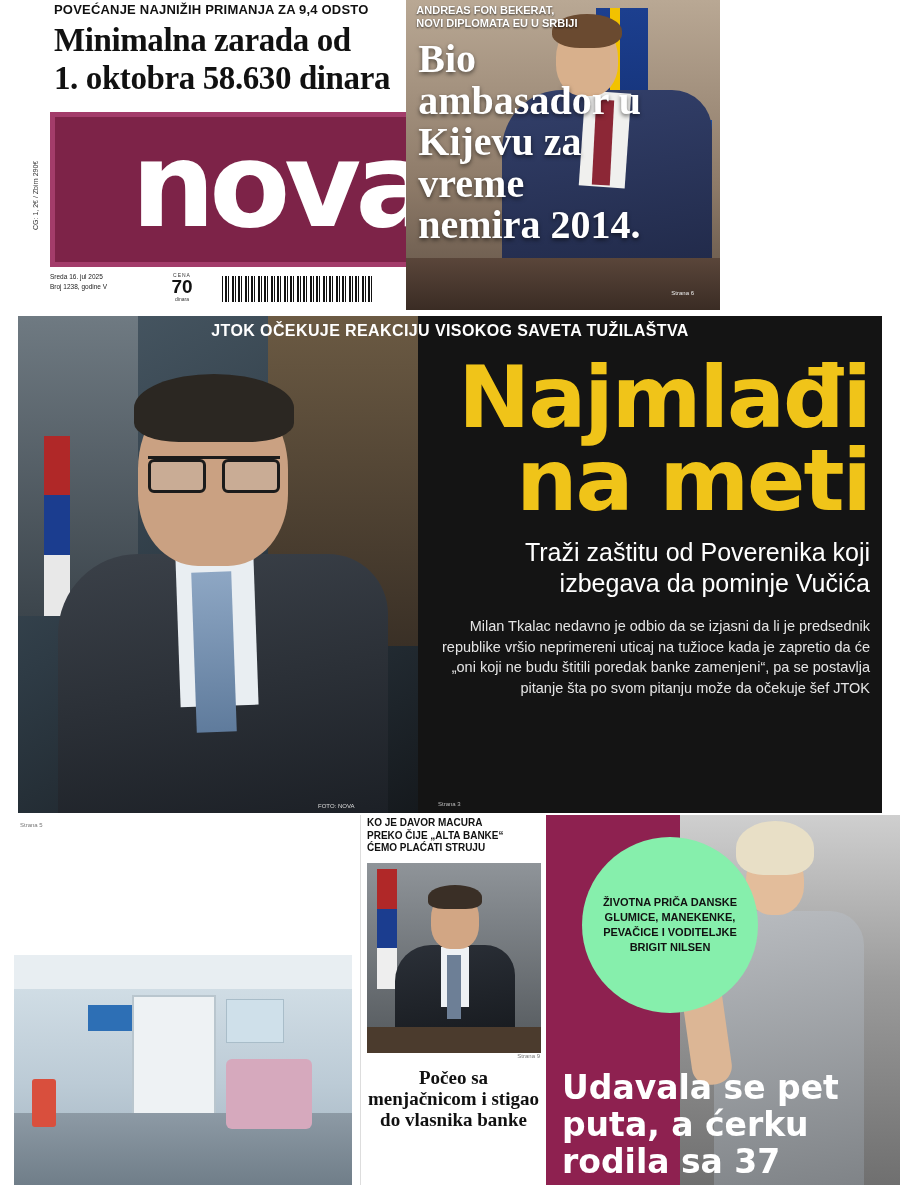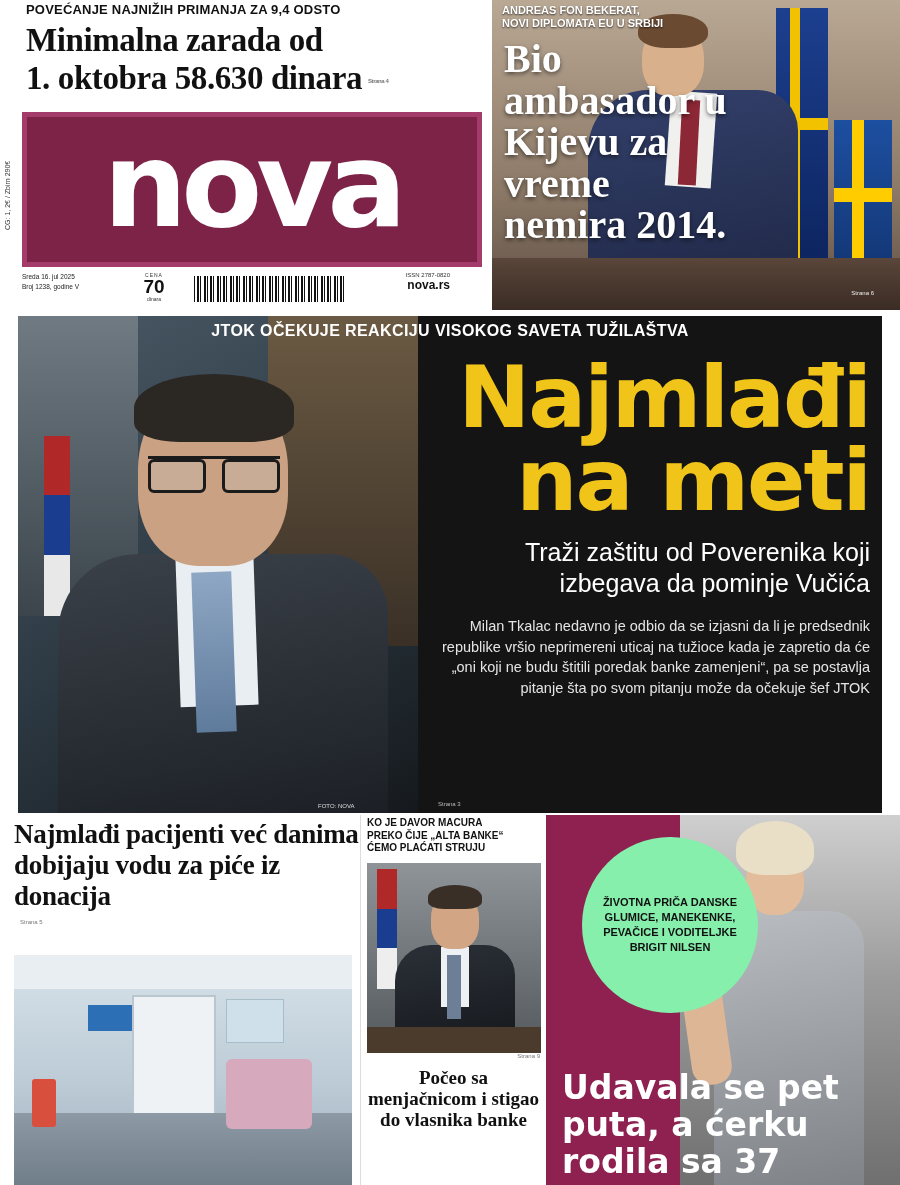--- a/index.html
+++ b/index.html
@@ -5,21 +5,21 @@
   * { box-sizing: border-box; margin: 0; padding: 0; }
   body {
     width: 900px; height: 1185px;
     background: #ffffff;
     font-family: "Liberation Serif", serif;
     overflow: hidden;
     position: relative;
   }
 
   
-  .top-strip { display: flex; width: 900px; height: 310px; }
+  .top-strip { display: flex; width: 720px; height: 310px; padding-left: 28px; }
 
   .top-left {
     width: 492px; height: 310px;
     background: #ffffff; position: relative;
     padding: 0;
   }
   .kicker-top {
     font-family: "Liberation Sans", sans-serif;
     font-weight: bold;
     font-size: 13px;
@@ -514,21 +514,20 @@
     </div>
     <div class="mf-sub">Traži zaštitu od Poverenika koji izbegava da pominje Vučića</div>
     <div class="mf-body">Milan Tkalac nedavno je odbio da se izjasni da li je predsednik republike vršio neprimereni uticaj na tužioce kada je zapretio da će „oni koji ne budu štitili poredak banke zamenjeni“, pa se postavlja pitanje šta po svom pitanju može da očekuje šef JTOK</div>
   </div>
   <div class="mf-credit-badge">Strana 3</div>
 </div>
 
 <div class="bottom-row">
 
   <div class="b-left">
-    <div class="head">Najmlađi pacijenti već danima dobijaju vodu za piće iz donacija</div>
     <div class="photo-credit">Strana 5</div>
     <div class="b-left-photo">
       <div class="blp-ceiling"></div>
       <div class="blp-sign"></div>
       <div class="blp-door"></div>
       <div class="blp-panel"></div>
       <div class="blp-floor"></div>
       <div class="blp-cart"></div>
       <div class="blp-bin"></div>
     </div>

